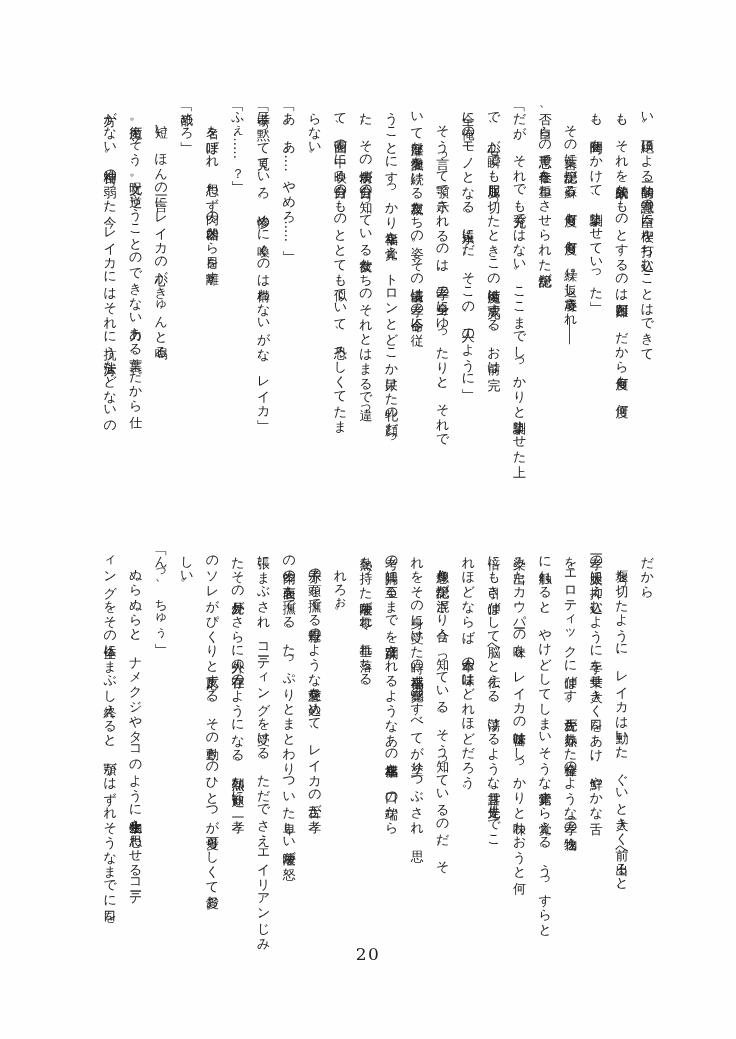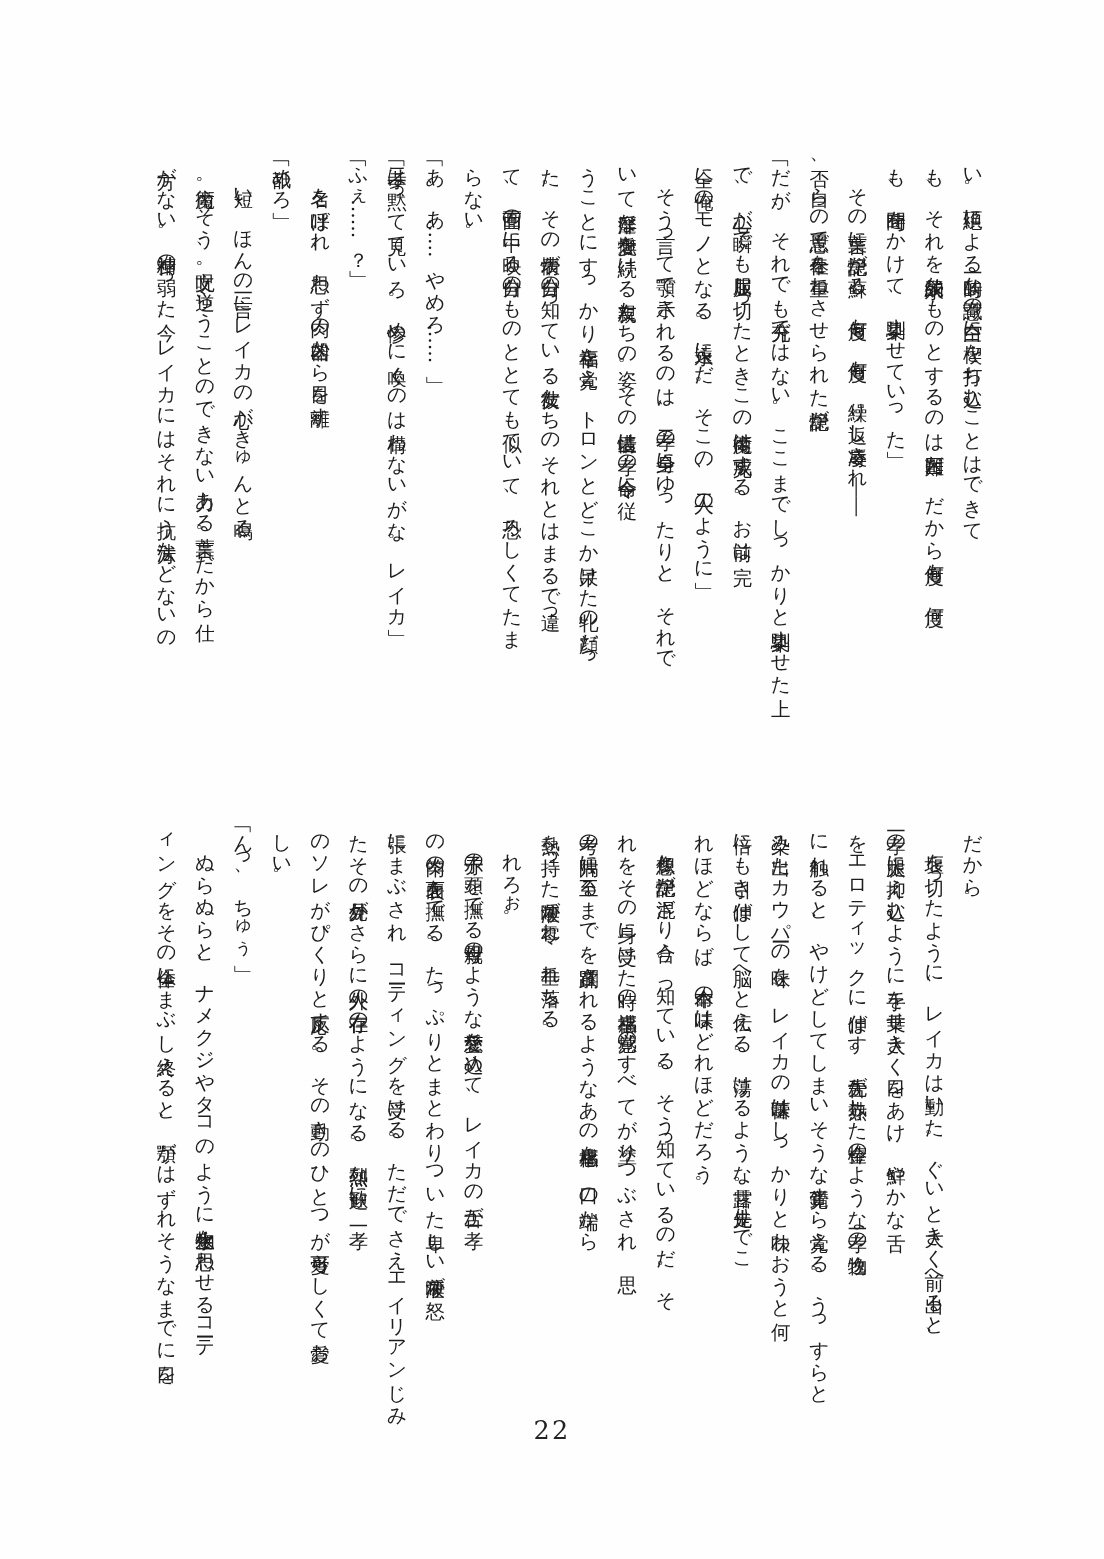--- a/index.html
+++ b/index.html
@@ -96,14 +96,14 @@
       <div class="col">の肉竿の表面を撫でる。たっぷりとまとわりついた卑しい唾液が怒</div>
       <div class="col">張にまぶされ、コーティングを受ける。ただでさえエイリアンじみ</div>
       <div class="col">たその外見がさらに人外の存在のようになる。熱烈な歓迎に、一孝</div>
       <div class="col">のソレがぴくりと反応する。その動きのひとつが可愛らしくて愛お</div>
       <div class="col">しい。</div>
       <div class="col">「んっ、ちゅぅ」</div>
       <div class="col">　ぬらぬらと、ナメクジやタコのように水生生物を思わせるコーテ</div>
       <div class="col">ィングをその全体にまぶし終えると、顎がはずれそうなまでに口を</div>
     </div>
 
-  <div class="page-number">22</div>
+  <div class="page-number">20</div>
 </div>
 
 </body></html>

